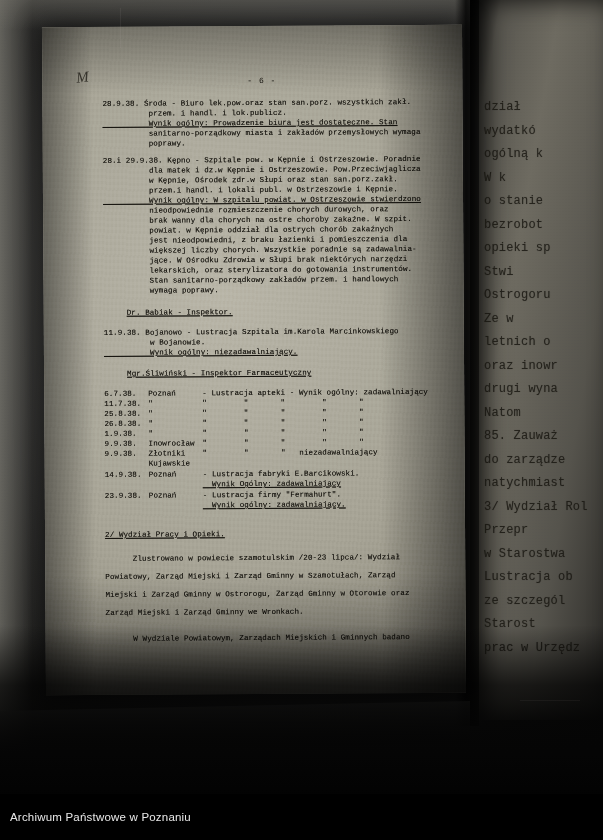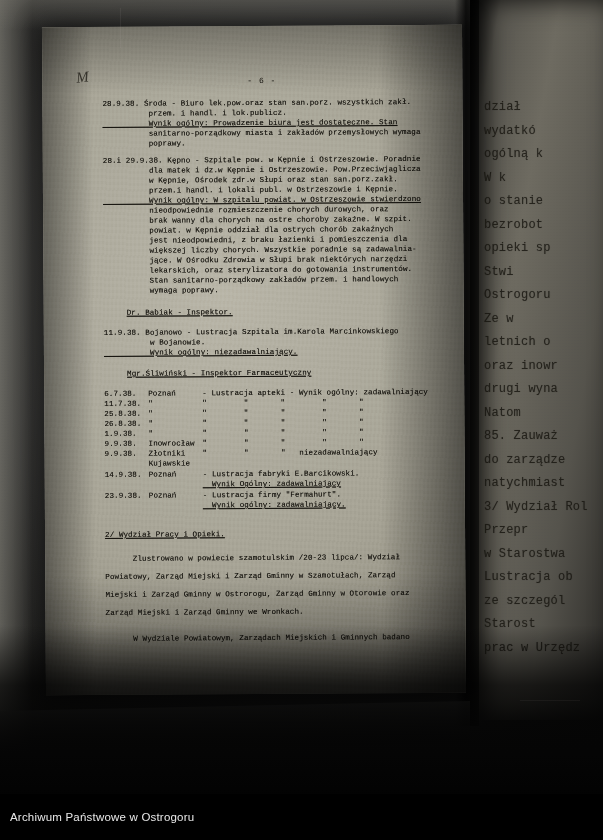--- a/index.html
+++ b/index.html
@@ -317,15 +317,15 @@
 
   <div class="table-edge"></div>
   <div class="table-shadow"></div>
 
   <div class="scratch" style="left:120px; top:8px; width:1px; height:40px; opacity:.25;"></div>
   <div class="scratch" style="left:520px; top:700px; width:60px; height:1px; opacity:.18;"></div>
 
   <div class="film-noise"></div>
 
   <div class="footer">
-    <span>Archiwum Państwowe w Ostrogoru</span>
+    <span>Archiwum Państwowe w Poznaniu</span>
   </div>
 </div>
 
 </body></html>

